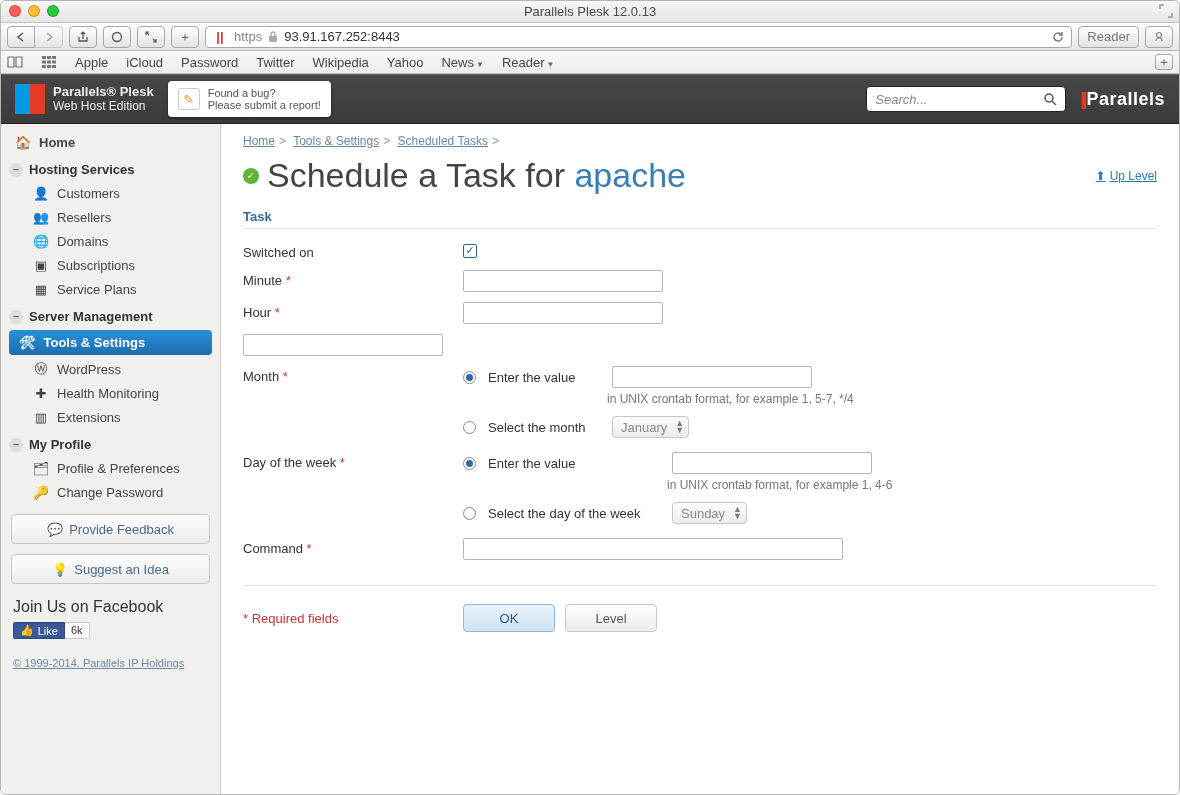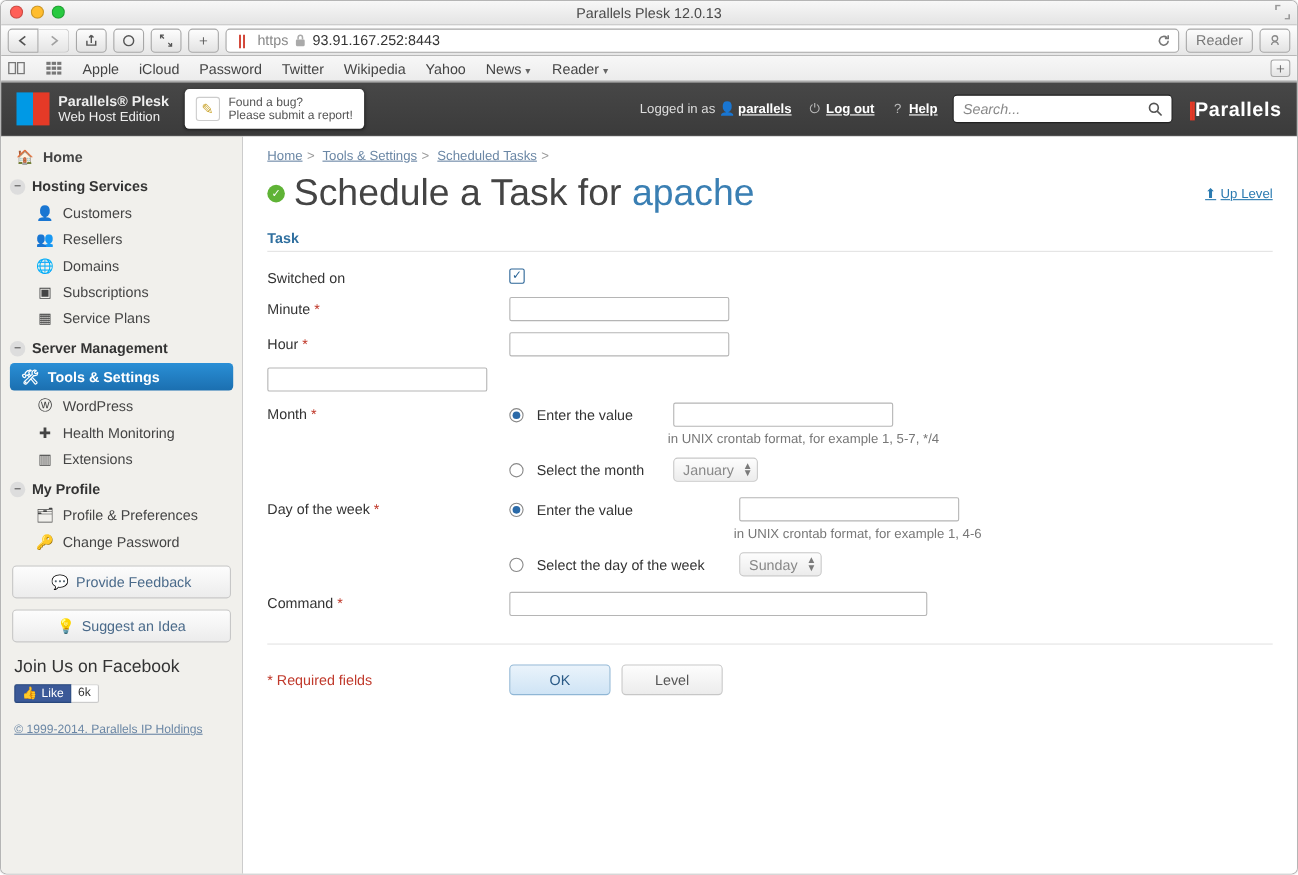--- a/index.html
+++ b/index.html
@@ -207,25 +207,20 @@
       <b>Parallels® Plesk</b><br><span>Web Host Edition</span>
     </div>
   </div>
   <div class="bug">
     <div class="pencil">✎</div>
     <div class="btxt">
       <span>Found a bug?</span><br><span>Please submit a report!</span>
     </div>
   </div>
   <div class="hspace"></div>
-  <div class="hmeta">
-    <span><span>Logged in as</span> <span class="ic">👤</span> <a href="#" class="user">parallels</a></span>
-    <span><span class="ic">⏻</span> <a href="#" class="link">Log out</a></span>
-    <span><span class="ic">?</span> <a href="#" class="link">Help</a></span>
-  </div>
   <div class="search">
     <span>Search...</span>
     <span class="mag">
         <svg width="14" height="14" viewBox="0 0 14 14">
           <circle cx="6" cy="6" r="4" fill="none" stroke="#555" stroke-width="1.5"></circle>
           <path d="M9 9l4 4" stroke="#555" stroke-width="1.5"></path>
         </svg>
       </span>
   </div>
   <div class="brand">

